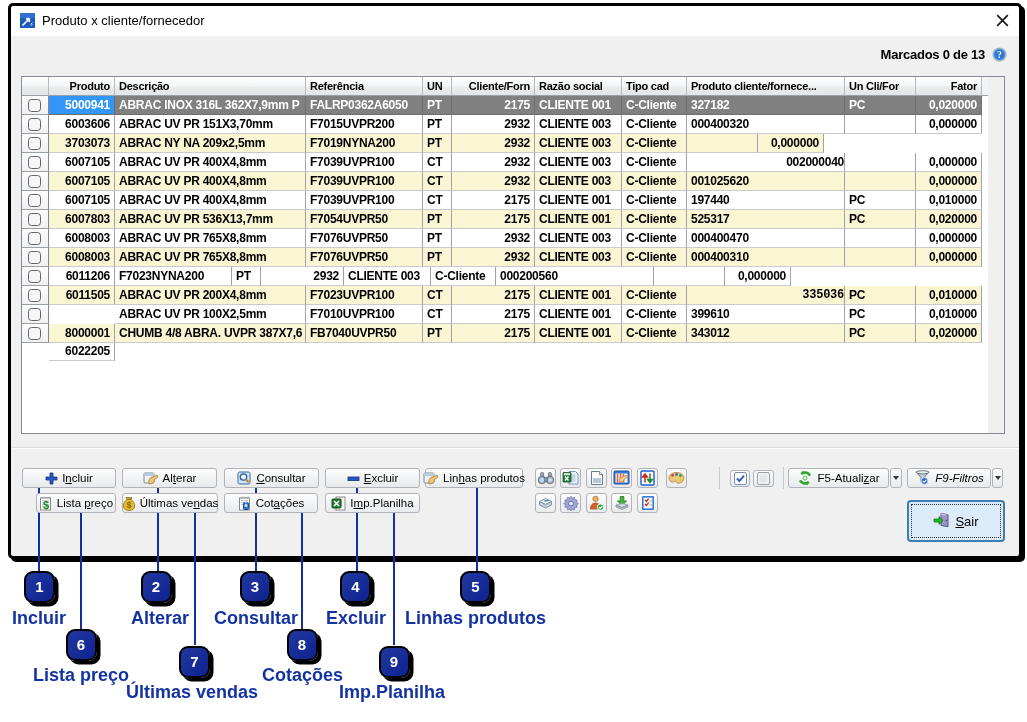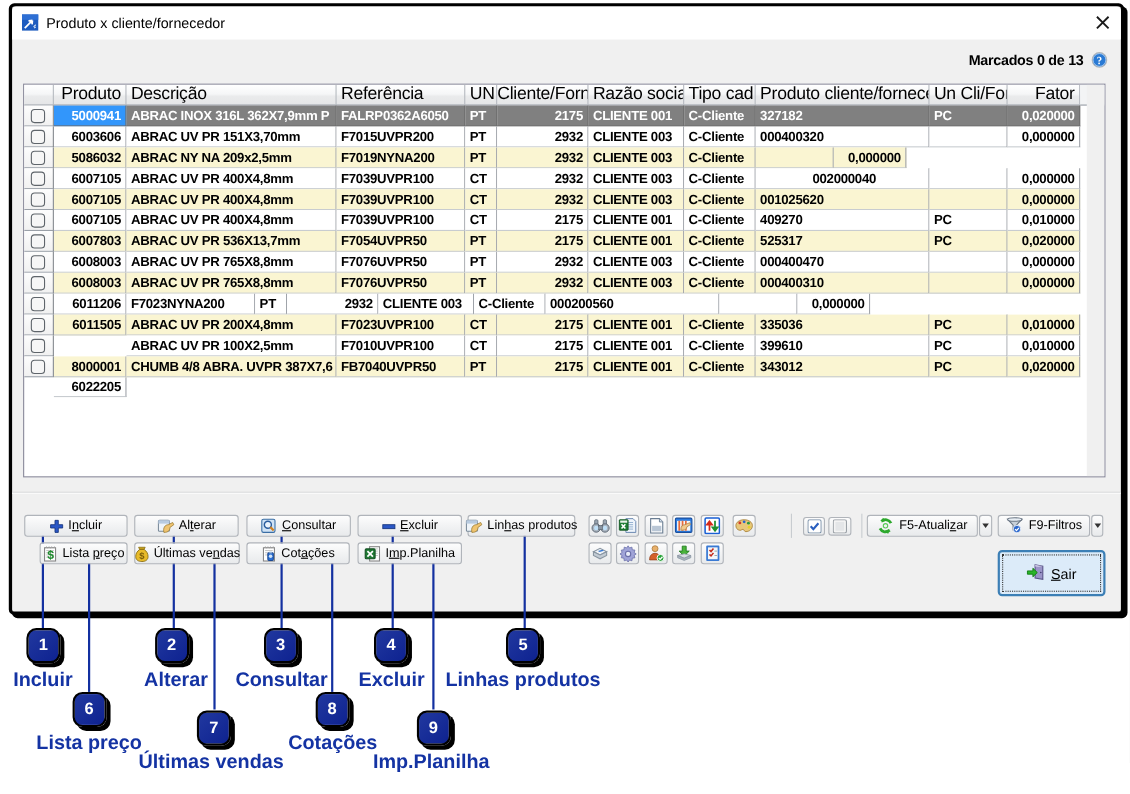--- a/index.html
+++ b/index.html
@@ -4,21 +4,21 @@
 body { width:1027px; height:722px; background:#fff; font-family:"Liberation Sans",sans-serif; position:relative; overflow:hidden; }
 .win { position:absolute; left:8px; top:3px; width:1014px; height:556px; border:3px solid #000; border-radius:5px; box-shadow:3px 3px 0 #000; background:#f0f0f0; }
 .titlebar { position:absolute; left:0; top:0; width:100%; height:30px; background:#fff; border-radius:4px 4px 0 0; }
 .appicon { position:absolute; left:9px; top:7px; }
 .title { position:absolute; left:31px; top:7px; font-size:13px; color:#000; }
 .closex { position:absolute; right:10px; top:8px; }
 .marcados { position:absolute; right:34px; top:41px; font-size:13px; letter-spacing:-0.25px; font-weight:bold; color:#000; }
 .helpic { position:absolute; left:981px; top:41px; }
 .grid { position:absolute; left:10px; top:70px; width:984px; height:358px; border:1px solid #889; background:#fff; overflow:hidden; }
 .hrow { display:flex; height:19px; background:linear-gradient(#ffffff,#f5f6f7 45%,#eaebec 55%,#e4e5e7); }
-.hc { flex:none; height:19px; font-size:16px; letter-spacing:-0.25px; font-weight:normal; line-height:18px; border-right:1px solid #b6bac0; border-bottom:1px solid #9aa0a8; white-space:nowrap; overflow:hidden; }
+.hc { flex:none; height:19px; font-size:11px; letter-spacing:-0.25px; font-weight:bold; line-height:18px; border-right:1px solid #b6bac0; border-bottom:1px solid #9aa0a8; white-space:nowrap; overflow:hidden; }
 .hfill { flex:1; border-bottom:1px solid #9aa0a8; background:#f3f4f5; }
 .drow { display:flex; height:19px; }
 .drow .c { flex:none; height:19px; font-size:12px; letter-spacing:-0.25px; font-weight:bold; line-height:18px; white-space:nowrap; overflow:hidden; border-right:1px solid #a0a4aa; border-bottom:1px solid #c8ccd0; color:#000; }
 .wht .c { background:#fff; }
 .yel .c { background:#faf5d2; }
 .sel .c { background:#808080; color:#fff; border-right-color:#6e6e6e; border-bottom-color:#6e6e6e; }
 .sel .bluecell { background:#3296fb; color:#fff; }
 .cbc { width:27px; background:linear-gradient(#fdfdfd,#f1f1f1) !important; border-right:1px solid #84888e !important; border-bottom:1px solid #9aa0a8 !important; position:relative; }
 .cb { position:absolute; left:6px; top:3px; width:13px; height:13px; background:#f6f6f6; border:1.5px solid #5f656b; border-radius:3.5px; }
 .gutter { position:absolute; right:0; top:0; width:16px; height:100%; background:#f0f0f0; }
@@ -96,42 +96,42 @@
         <div class="c " style="width:87px;text-align:left;padding-left:4px;">CLIENTE 003</div>
         <div class="c " style="width:65px;text-align:left;padding-left:4px;">C-Cliente</div>
         <div class="c " style="width:158px;text-align:left;padding-left:4px;">000400320</div>
         <div class="c " style="width:71px;text-align:left;padding-left:4px;"></div>
         <div class="c " style="width:66px;text-align:right;padding-right:4px;">0,000000</div>
       </div>
 <div class="drow yel">
         <div class="c cbc">
           <span class="cb"></span>
         </div>
-        <div class="c " style="width:66px;text-align:right;padding-right:4px;">5086032</div>
+        <div class="c " style="width:66px;text-align:right;padding-right:4px;">3703073</div>
         <div class="c " style="width:191px;text-align:left;padding-left:4px;">ABRAC NY NA 209x2,5mm</div>
         <div class="c " style="width:117px;text-align:left;padding-left:4px;">F7019NYNA200</div>
         <div class="c " style="width:29px;text-align:left;padding-left:4px;">PT</div>
         <div class="c " style="width:83px;text-align:right;padding-right:4px;">2932</div>
         <div class="c " style="width:87px;text-align:left;padding-left:4px;">CLIENTE 003</div>
         <div class="c " style="width:65px;text-align:left;padding-left:4px;">C-Cliente</div>
         <div class="c " style="width:71px;text-align:left;padding-left:4px;"></div>
         <div class="c " style="width:66px;text-align:right;padding-right:4px;">0,000000</div>
       </div>
 <div class="drow wht">
         <div class="c cbc">
           <span class="cb"></span>
         </div>
         <div class="c " style="width:66px;text-align:right;padding-right:4px;">6007105</div>
         <div class="c " style="width:191px;text-align:left;padding-left:4px;">ABRAC UV PR 400X4,8mm</div>
         <div class="c " style="width:117px;text-align:left;padding-left:4px;">F7039UVPR100</div>
         <div class="c " style="width:29px;text-align:left;padding-left:4px;">CT</div>
         <div class="c " style="width:83px;text-align:right;padding-right:4px;">2932</div>
         <div class="c " style="width:87px;text-align:left;padding-left:4px;">CLIENTE 003</div>
         <div class="c " style="width:65px;text-align:left;padding-left:4px;">C-Cliente</div>
-        <div class="c " style="width:158px;text-align:center;padding-left:4px;">002000040</div>
+        <div class="c " style="width:158px;text-align:right;padding-left:4px;">002000040</div>
         <div class="c " style="width:71px;text-align:left;padding-left:4px;"></div>
         <div class="c " style="width:66px;text-align:right;padding-right:4px;">0,000000</div>
       </div>
 <div class="drow yel">
         <div class="c cbc">
           <span class="cb"></span>
         </div>
         <div class="c " style="width:66px;text-align:right;padding-right:4px;">6007105</div>
         <div class="c " style="width:191px;text-align:left;padding-left:4px;">ABRAC UV PR 400X4,8mm</div>
         <div class="c " style="width:117px;text-align:left;padding-left:4px;">F7039UVPR100</div>
@@ -147,21 +147,21 @@
         <div class="c cbc">
           <span class="cb"></span>
         </div>
         <div class="c " style="width:66px;text-align:right;padding-right:4px;">6007105</div>
         <div class="c " style="width:191px;text-align:left;padding-left:4px;">ABRAC UV PR 400X4,8mm</div>
         <div class="c " style="width:117px;text-align:left;padding-left:4px;">F7039UVPR100</div>
         <div class="c " style="width:29px;text-align:left;padding-left:4px;">CT</div>
         <div class="c " style="width:83px;text-align:right;padding-right:4px;">2175</div>
         <div class="c " style="width:87px;text-align:left;padding-left:4px;">CLIENTE 001</div>
         <div class="c " style="width:65px;text-align:left;padding-left:4px;">C-Cliente</div>
-        <div class="c " style="width:158px;text-align:left;padding-left:4px;">409270</div>
+        <div class="c " style="width:158px;text-align:left;padding-left:4px;">197440</div>
         <div class="c " style="width:71px;text-align:left;padding-left:4px;">PC</div>
         <div class="c " style="width:66px;text-align:right;padding-right:4px;">0,010000</div>
       </div>
 <div class="drow yel">
         <div class="c cbc">
           <span class="cb"></span>
         </div>
         <div class="c " style="width:66px;text-align:right;padding-right:4px;">6007803</div>
         <div class="c " style="width:191px;text-align:left;padding-left:4px;">ABRAC UV PR 536X13,7mm</div>
         <div class="c " style="width:117px;text-align:left;padding-left:4px;">F7054UVPR50</div>
@@ -221,21 +221,21 @@
         <div class="c cbc">
           <span class="cb"></span>
         </div>
         <div class="c " style="width:66px;text-align:right;padding-right:4px;">6011505</div>
         <div class="c " style="width:191px;text-align:left;padding-left:4px;">ABRAC UV PR 200X4,8mm</div>
         <div class="c " style="width:117px;text-align:left;padding-left:4px;">F7023UVPR100</div>
         <div class="c " style="width:29px;text-align:left;padding-left:4px;">CT</div>
         <div class="c " style="width:83px;text-align:right;padding-right:4px;">2175</div>
         <div class="c " style="width:87px;text-align:left;padding-left:4px;">CLIENTE 001</div>
         <div class="c " style="width:65px;text-align:left;padding-left:4px;">C-Cliente</div>
-        <div class="c " style="width:158px;text-align:left;padding-left:4px;">335036</div>
+        <div class="c " style="width:158px;text-align:right;padding-left:4px;font-family:Liberation Mono, monospace;">335036</div>
         <div class="c " style="width:71px;text-align:left;padding-left:4px;">PC</div>
         <div class="c " style="width:66px;text-align:right;padding-right:4px;">0,010000</div>
       </div>
 <div class="drow wht">
         <div class="c cbc">
           <span class="cb"></span>
         </div>
         <div class="c " style="width:66px;text-align:right;padding-right:4px;margin-top:37px;">6022205</div>
         <div class="c " style="width:191px;text-align:left;padding-left:4px;">ABRAC UV PR 100X2,5mm</div>
         <div class="c " style="width:117px;text-align:left;padding-left:4px;">F7010UVPR100</div>
@@ -489,21 +489,21 @@
           <path d="M5.6 0.6 L4.4 5.0 L8.6 3.4 z" fill="#2da82d"></path>
           <path d="M10.4 15.4 L11.6 11.0 L7.4 12.6 z" fill="#2da82d"></path>
           <circle cx="8" cy="8" r="2" fill="none" stroke="#57c957" stroke-width="1"></circle>
         </svg>
       </span>
       <span>F5-Atuali<u>z</u>ar</span>
     </div>
 <div class="btn dd" style="left:879px;top:462px;width:12px;height:20px;">
       <span class="da"></span>
     </div>
-<div class="btn" style="left:896px;top:462px;width:84px;height:20px;">
+<div class="btn" style="left:896px;top:462px;width:84px;height:20px;font-style:italic;">
       <span class="ic">
         <svg width="17" height="16" viewBox="0 0 17 16">
           <path d="M2 2 h13 l-5 5.5 v6 l-3-1.8 v-4.2z" fill="#c8d0d8" stroke="#6a7684"></path>
           <ellipse cx="8.5" cy="2.3" rx="6.5" ry="1.6" fill="#e8eef4" stroke="#6a7684"></ellipse>
           <circle cx="10.5" cy="11" r="3.4" fill="#2a66cc" stroke="#fff" stroke-width="0.7"></circle>
           <path d="M8.8 11 l1.3 1.3 2.2-2.5" stroke="#fff" stroke-width="1.1" fill="none"></path>
         </svg>
       </span>
       <span>F9-Filtros</span>
     </div>

